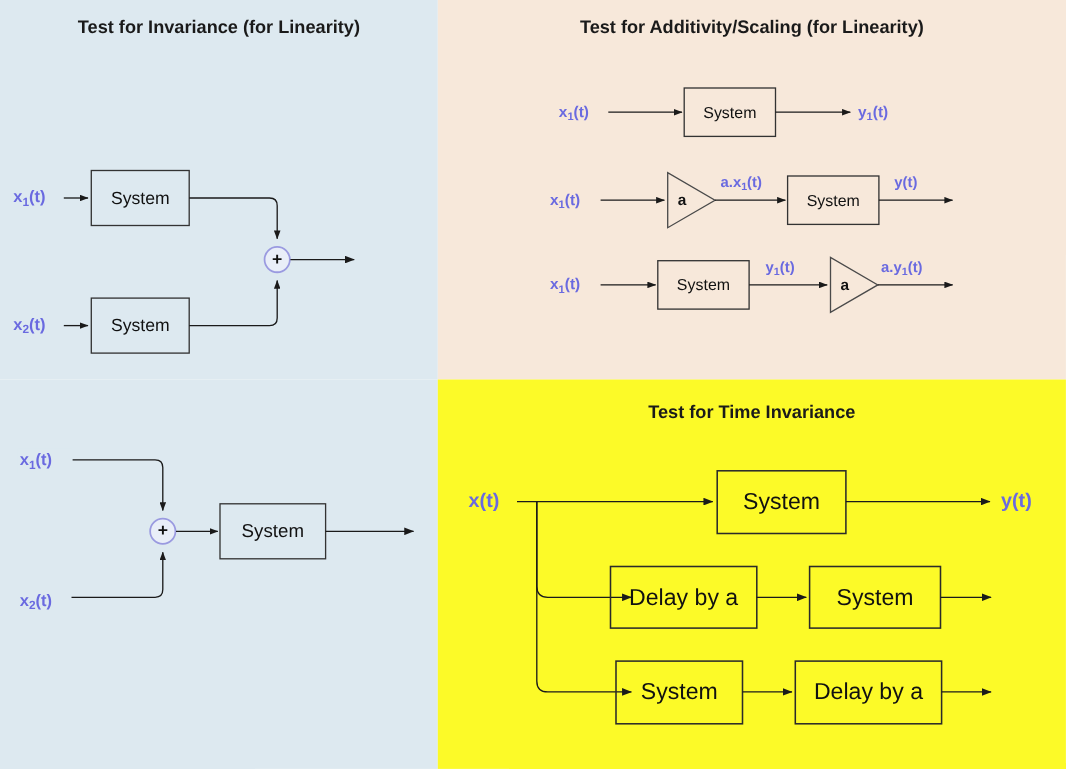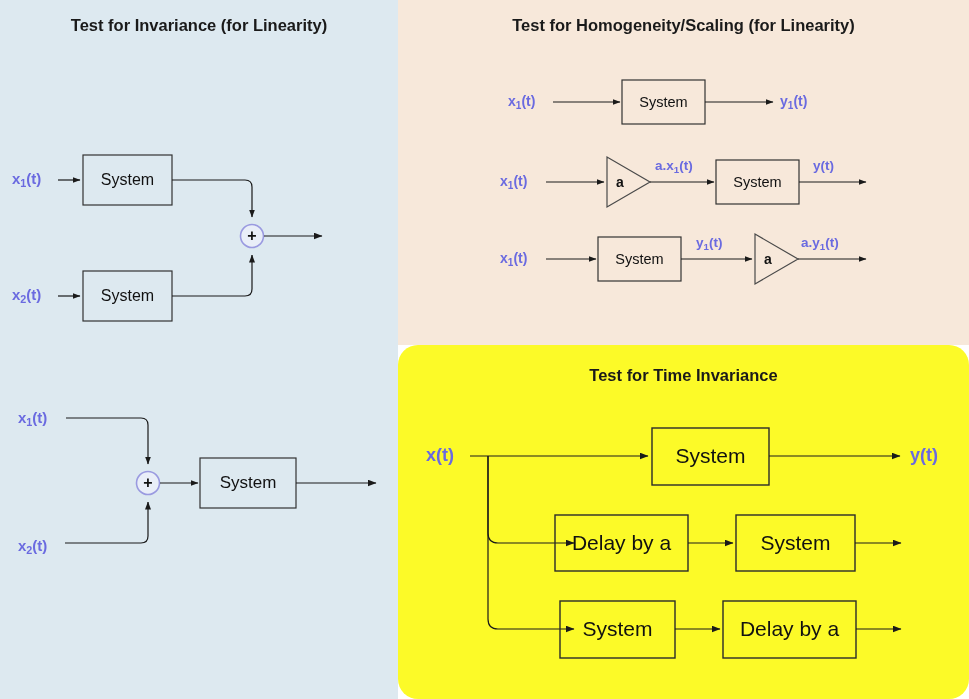--- a/index.html
+++ b/index.html
@@ -14,21 +14,21 @@
     overflow: hidden;
     font-family: "Liberation Sans", sans-serif;
   }
   .quad {
     position: absolute;
     box-sizing: border-box;
   }
   #quad-additivity   { left: 0;     top: 0;     width: 398px; height: 345px; background: #dde9f0; }
   #quad-homogeneity  { left: 398px; top: 0;     width: 571px; height: 345px; background: #f7e8da; }
   #quad-superposition{ left: 0;     top: 345px; width: 398px; height: 354px; background: #dde9f0; }
-  #quad-timeinv      { left: 398px; top: 345px; width: 571px; height: 354px; background: #fcfa28; border-radius: 20px; }
+  #quad-timeinv      { left: 398px; top: 345px; width: 571px; height: 354px; background: #fcfa28; }
 
   .panel-title {
     position: absolute;
     width: 100%;
     text-align: center;
     font-weight: bold;
     color: #1a1a1a;
     font-family: "Liberation Sans", sans-serif;
     white-space: nowrap;
   }
@@ -137,21 +137,21 @@
       <path class="wire" d="M172,296 L245,296 Q252,296 252,289 L252,255" marker-end="url(#ah-sm)"></path>
 
       <circle class="sumcircle" cx="252" cy="236" r="11.5"></circle>
       <text class="plusglyph" x="252" y="236.5" font-size="16">+</text>
 
       <path class="wire" d="M264,236 L322,236" marker-end="url(#ah)"></path>
     </svg>
   </div>
 
   <div class="quad" id="quad-homogeneity">
-    <div class="panel-title" id="title-homogeneity">Test for Homogeneity/Scaling (for Linearity)</div>
+    <div class="panel-title" id="title-homogeneity">Test for Additivity/Scaling (for Linearity)</div>
 
     <svg class="layer" width="571" height="345">
       <defs>
         <marker id="ah2" markerWidth="8" markerHeight="6" refX="7.5" refY="3" orient="auto" markerUnits="userSpaceOnUse">
           <path d="M0,0 L8,3 L0,6 z" fill="#1a1a1a"></path>
         </marker>
       </defs>
 
       <text class="signal" x="110" y="102" font-size="14">
         <tspan>x</tspan><tspan class="sub" dy="4">1</tspan><tspan dy="-4">(t)</tspan>

